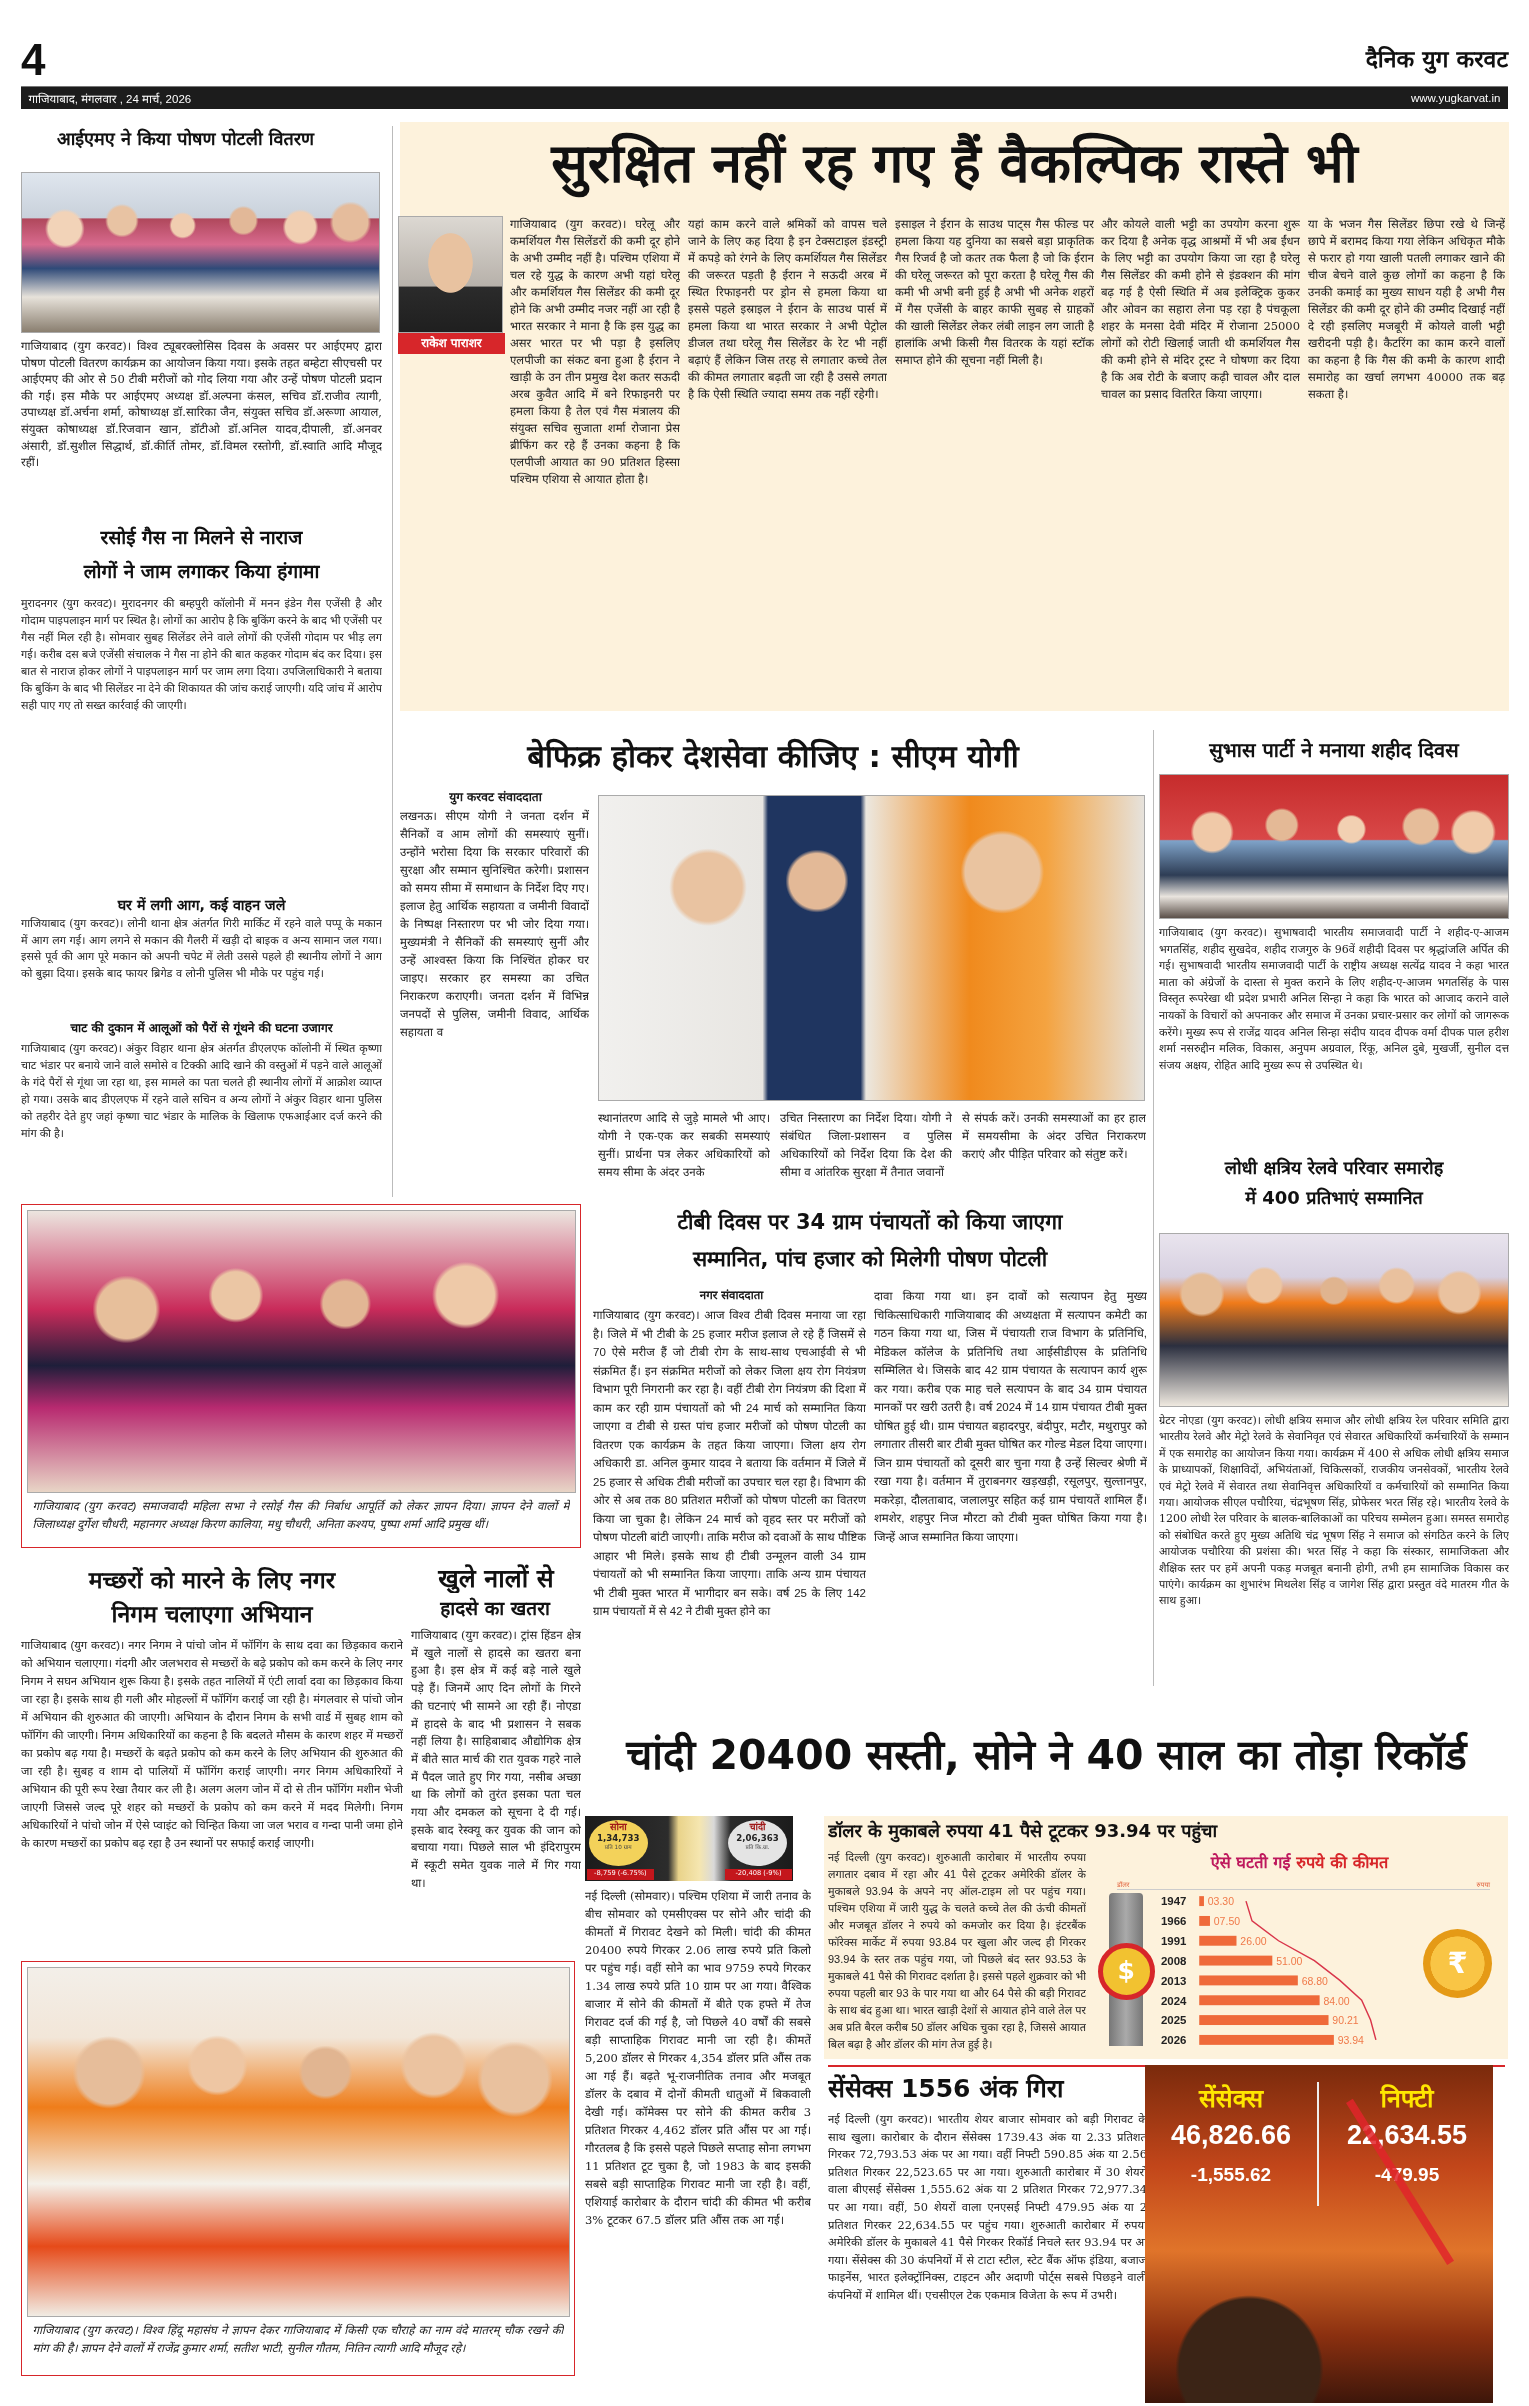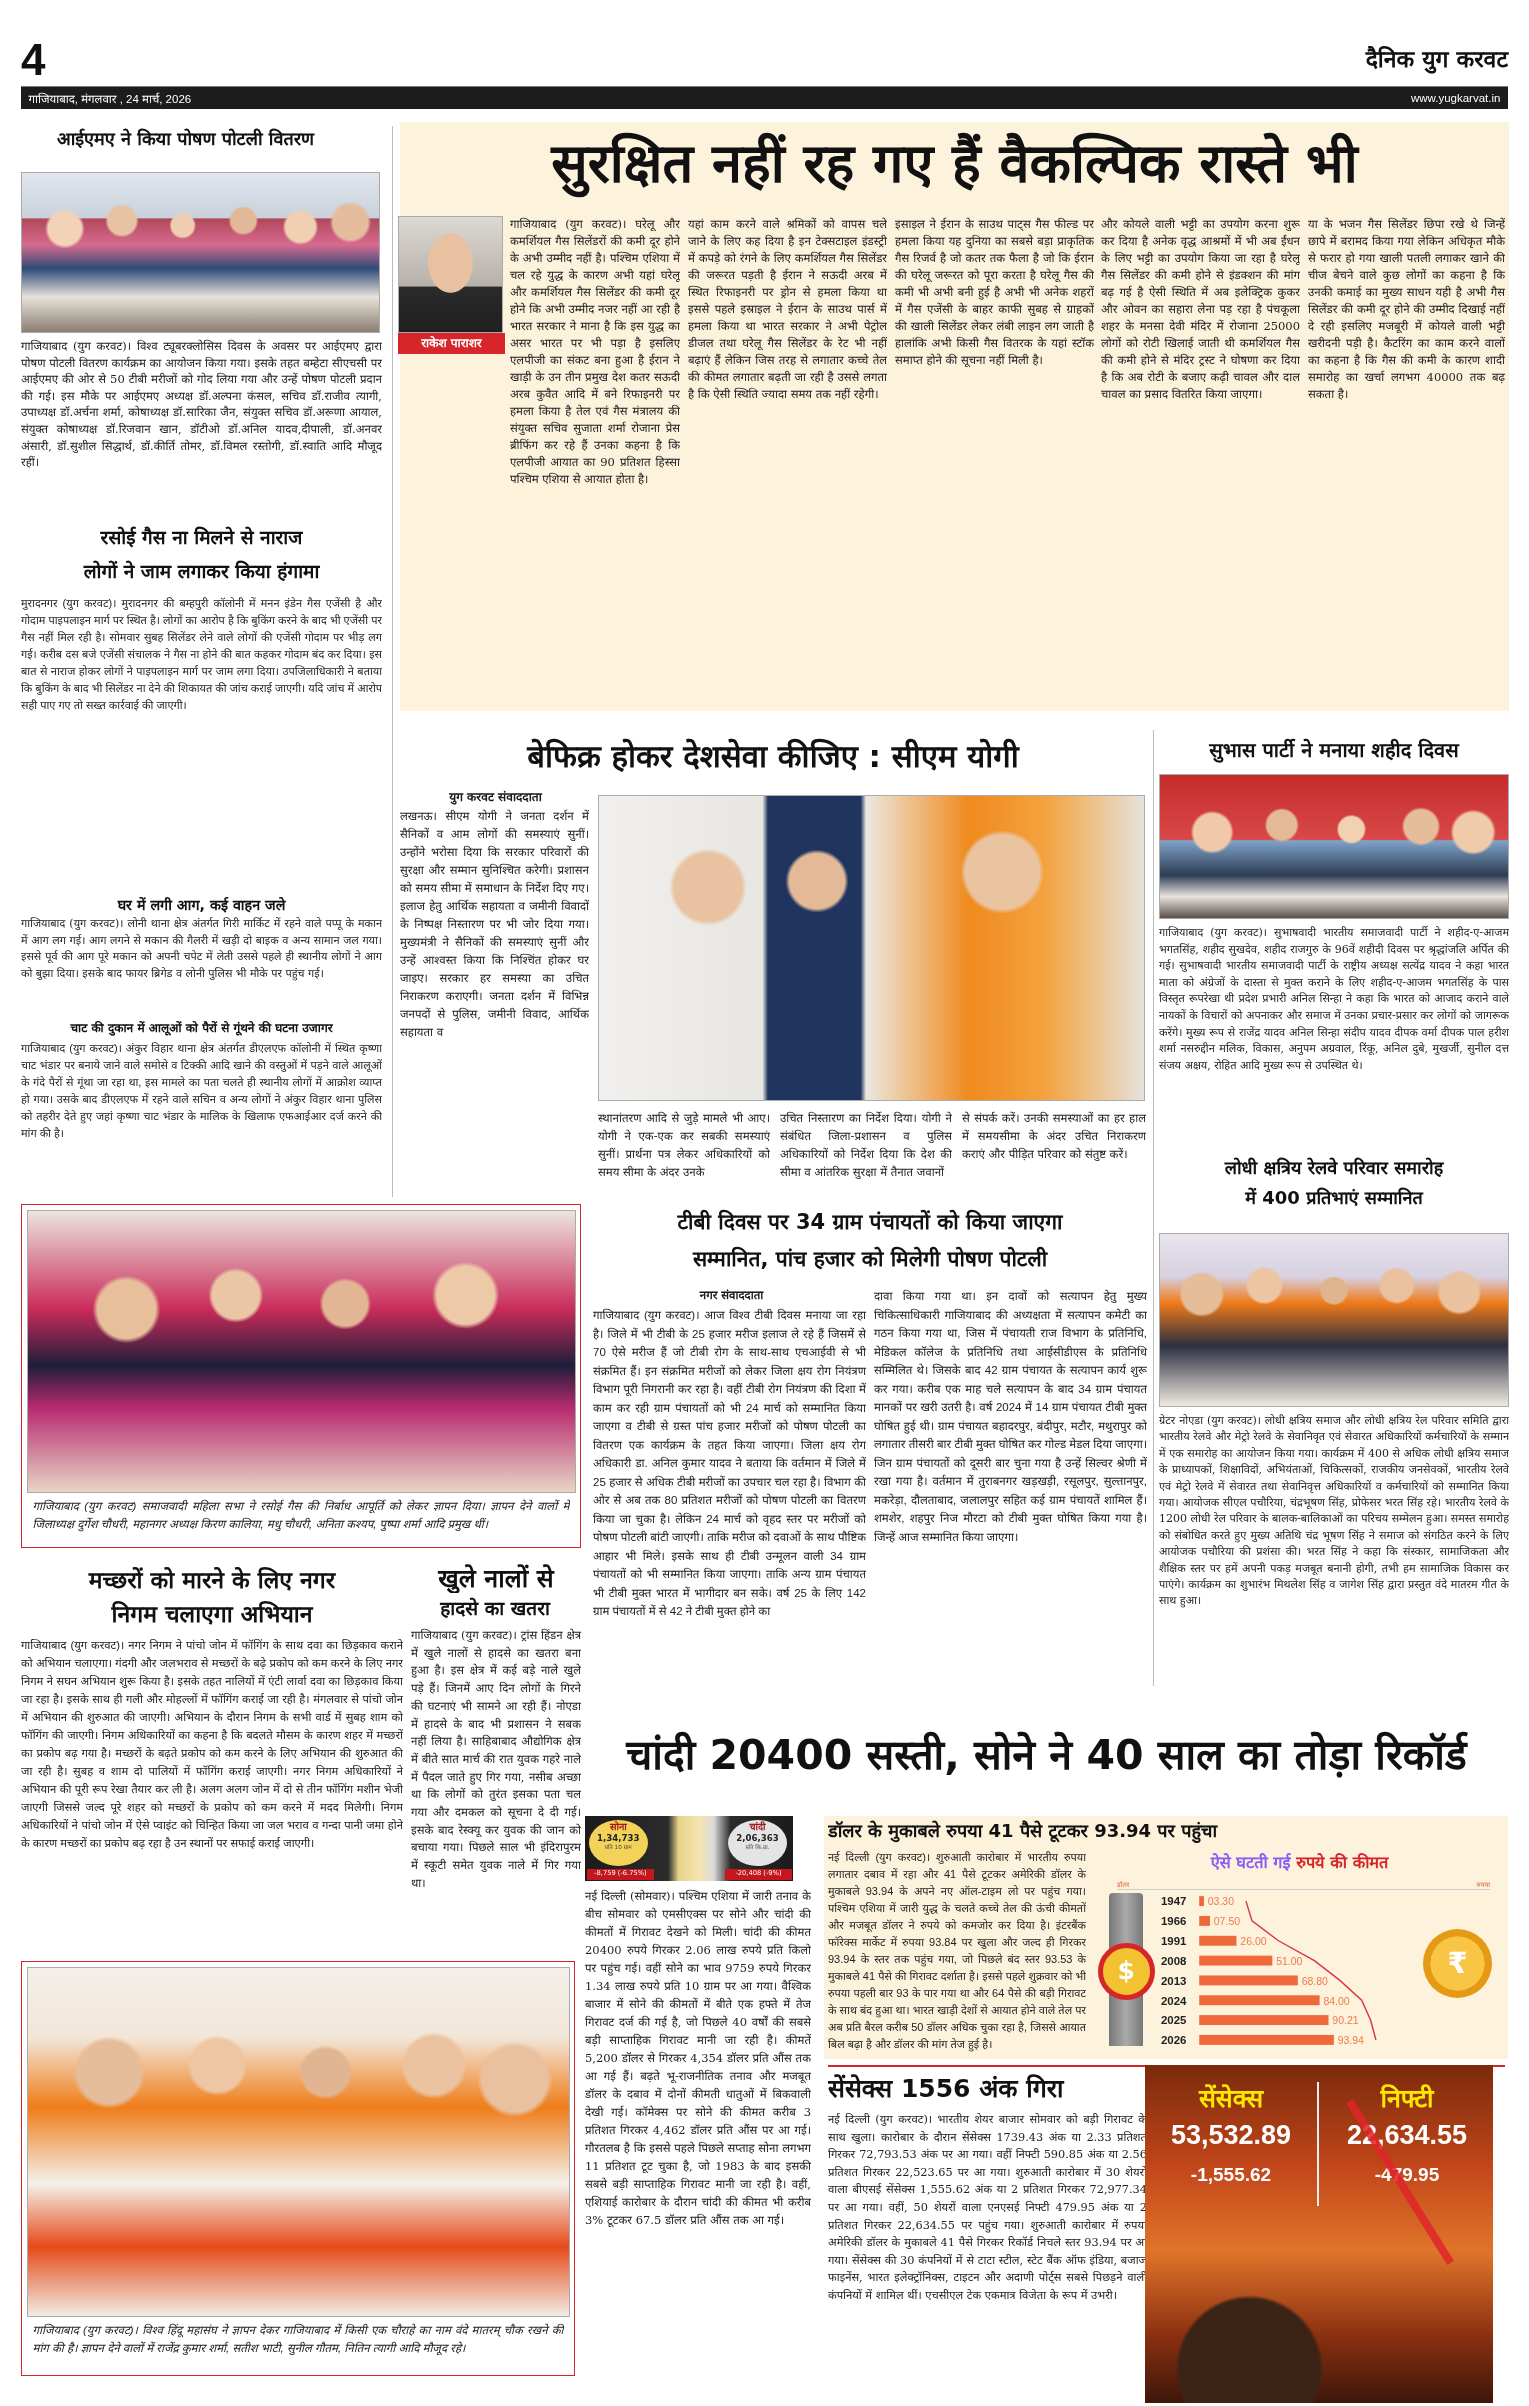--- a/index.html
+++ b/index.html
@@ -158,21 +158,21 @@
 <div class="abs" style="left:21px; top:1961px; width:554px; height:415px; border:1.9px solid #d7262a;"></div>
 <div class="abs photo saffron" style="left:27px; top:1967px; width:543px; height:350px;"></div>
 <div class="abs txt-cond" style="left:32.5px; top:2321px; width:531px; height:50px; font-size:11.5px; line-height:18px; font-style:italic;">गाजियाबाद (युग करवट)। विश्व हिंदू महासंघ ने ज्ञापन देकर गाजियाबाद में किसी एक चौराहे का नाम वंदे मातरम् चौक रखने की मांग की है। ज्ञापन देने वालों में राजेंद्र कुमार शर्मा, सतीश भाटी, सुनील गौतम, नितिन त्यागी आदि मौजूद रहे।</div>
 
 <div class="abs" style="left:824px; top:1816px; width:684px; height:243px; background:#fdf2dc;"></div>
 <div class="abs hl" style="left:828px; top:1816px; width:574px; font-size:18px; line-height:29px; text-align:left;">डॉलर के मुकाबले रुपया 41 पैसे टूटकर 93.94 पर पहुंचा</div>
 <div class="abs txt-cond" style="left:828px; top:1849px; width:258px; height:203px; font-size:11px; line-height:17px;">नई दिल्ली (युग करवट)। शुरुआती कारोबार में भारतीय रुपया लगातार दबाव में रहा और 41 पैसे टूटकर अमेरिकी डॉलर के मुकाबले 93.94 के अपने नए ऑल-टाइम लो पर पहुंच गया। पश्चिम एशिया में जारी युद्ध के चलते कच्चे तेल की ऊंची कीमतों और मजबूत डॉलर ने रुपये को कमजोर कर दिया है। इंटरबैंक फॉरेक्स मार्केट में रुपया 93.84 पर खुला और जल्द ही गिरकर 93.94 के स्तर तक पहुंच गया, जो पिछले बंद स्तर 93.53 के मुकाबले 41 पैसे की गिरावट दर्शाता है। इससे पहले शुक्रवार को भी रुपया पहली बार 93 के पार गया था और 64 पैसे की बड़ी गिरावट के साथ बंद हुआ था। भारत खाड़ी देशों से आयात होने वाले तेल पर अब प्रति बैरल करीब 50 डॉलर अधिक चुका रहा है, जिससे आयात बिल बढ़ा है और डॉलर की मांग तेज हुई है।</div>
 
 <div class="abs" style="left:1094px; top:1851px; width:411px; height:203px;">
   <div class="abs" style="left:0; top:0; width:411px; text-align:center; font-weight:bold; font-size:16.3px; white-space:nowrap;">
-    <span style="color:#8b5cf6;margin-top:48px;">ऐसे घटती गई</span>
+    <span style="color:#be185d;margin-top:48px;">ऐसे घटती गई</span>
     <span style="color:#d7262a;">रुपये की कीमत</span>
   </div>
   <div class="abs" style="left:23px; top:29px; width:373px; display:flex; justify-content:space-between; font-size:6.7px; color:#e0603a; border-bottom:1px solid #ccc;">
     <span>डॉलर</span>
     <span>रुपया</span>
   </div>
 
   <div class="abs" style="left:15.3px; top:42px; width:34px; height:153px; background:linear-gradient(90deg,#777,#aaa,#777); border-radius:3.8px 3.8px 0 0;"></div>
   <div class="abs" style="left:3.8px; top:92px; width:57px; height:57px; border-radius:50%; background:#f2c230; border:5.7px solid #d7262a; color:#fff; font-weight:bold; font-size:25px; text-align:center; line-height:46px;">
     <span>$</span>
@@ -211,20 +211,20 @@
 </div>
 
 <div class="rule-h" style="left:828px; top:2065px; width:677px; height:1.9px; background:#d7262a;"></div>
 
 <div class="abs hl" style="left:828px; top:2070px; width:306px; font-size:25px; line-height:38px; text-align:left; font-weight:bold;">सेंसेक्स 1556 अंक गिरा</div>
 <div class="abs txt" style="left:828px; top:2111px; width:319px; height:291px; font-size:11.3px; line-height:17.6px;">नई दिल्ली (युग करवट)। भारतीय शेयर बाजार सोमवार को बड़ी गिरावट के साथ खुला। कारोबार के दौरान सेंसेक्स 1739.43 अंक या 2.33 प्रतिशत गिरकर 72,793.53 अंक पर आ गया। वहीं निफ्टी 590.85 अंक या 2.56 प्रतिशत गिरकर 22,523.65 पर आ गया। शुरुआती कारोबार में 30 शेयरों वाला बीएसई सेंसेक्स 1,555.62 अंक या 2 प्रतिशत गिरकर 72,977.34 पर आ गया। वहीं, 50 शेयरों वाला एनएसई निफ्टी 479.95 अंक या 2 प्रतिशत गिरकर 22,634.55 पर पहुंच गया। शुरुआती कारोबार में रुपया अमेरिकी डॉलर के मुकाबले 41 पैसे गिरकर रिकॉर्ड निचले स्तर 93.94 पर आ गया। सेंसेक्स की 30 कंपनियों में से टाटा स्टील, स्टेट बैंक ऑफ इंडिया, बजाज फाइनेंस, भारत इलेक्ट्रॉनिक्स, टाइटन और अदाणी पोर्ट्स सबसे पिछड़ने वाली कंपनियों में शामिल थीं। एचसीएल टेक एकमात्र विजेता के रूप में उभरी।</div>
 
 <div class="abs fire" style="left:1145px; top:2065px; width:348px; height:338px;">
   <div class="abs" style="left:172px; top:17px; width:1.9px; height:124px; background:#eee;"></div>
   <div class="abs" style="left:0; top:15.3px; width:172px; text-align:center; color:#ffe600; font-weight:bold; font-size:25px;">सेंसेक्स</div>
-  <div class="abs" style="left:0; top:55px; width:172px; text-align:center; color:#fff; font-weight:bold; font-size:27px; font-family:'Liberation Sans',sans-serif;">53,532.89</div>
+  <div class="abs" style="left:0; top:55px; width:172px; text-align:center; color:#fff; font-weight:bold; font-size:27px; font-family:'Liberation Sans',sans-serif;">46,826.66</div>
   <div class="abs" style="left:0; top:99px; width:172px; text-align:center; color:#fff; font-weight:bold; font-size:19px; font-family:'Liberation Sans',sans-serif;">-1,555.62</div>
   <div class="abs" style="left:176px; top:15.3px; width:172px; text-align:center; color:#ffe600; font-weight:bold; font-size:25px;">निफ्टी</div>
   <div class="abs" style="left:176px; top:55px; width:172px; text-align:center; color:#fff; font-weight:bold; font-size:27px; font-family:'Liberation Sans',sans-serif;">22,634.55</div>
   <div class="abs" style="left:176px; top:99px; width:172px; text-align:center; color:#fff; font-weight:bold; font-size:19px; font-family:'Liberation Sans',sans-serif;">-479.95</div>
   <div class="abs" style="left:201px; top:38px; width:7.6px; height:191px; background:#e0252a; transform:rotate(-32deg); transform-origin:top left; opacity:0.85;"></div>
 </div>
 
 
 </body></html>

